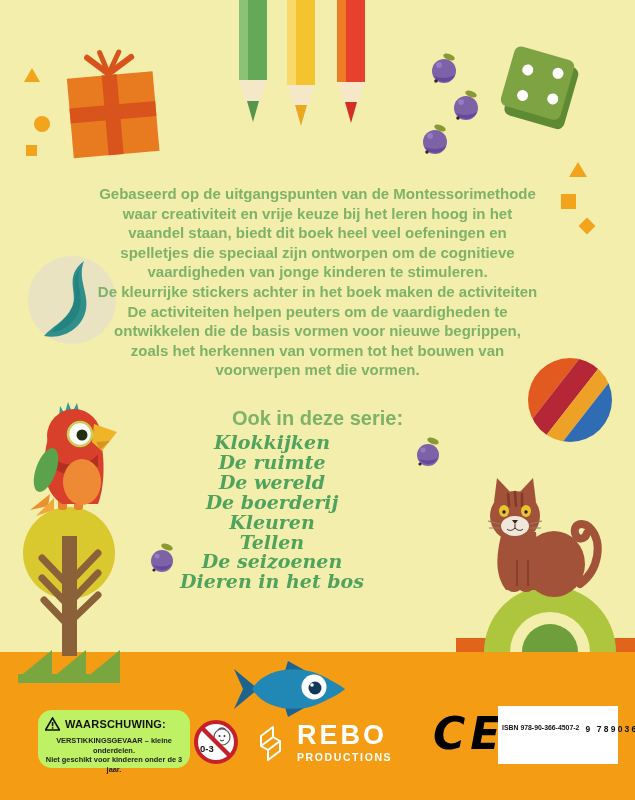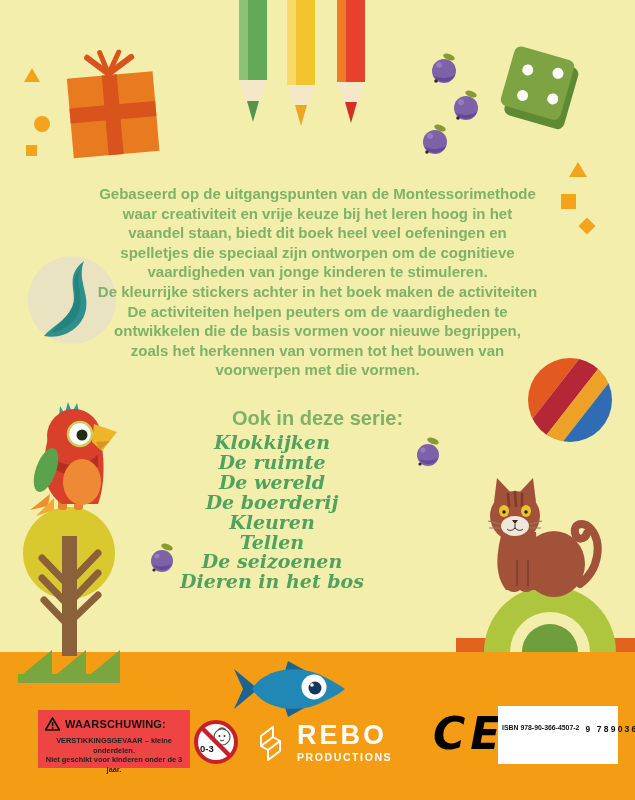--- a/index.html
+++ b/index.html
@@ -20,22 +20,22 @@
   .body-text .line { white-space:nowrap; }
 
   .series-heading { left:0; top:407px; width:635px; text-align:center;
     color:#7eb269; font-size:20px; font-weight:bold; }
   .series-list { left:0; top:433px; width:544px; text-align:center;
     color:#4fa35e; font-family:"DejaVu Serif", serif; font-style:italic; font-weight:bold;
     font-size:19px; line-height:19.9px; }
   .series-list .line { white-space:nowrap; }
 
   
-  .warning-box { left:38px; top:710px; width:152px; height:58px; background:#ef4444;
-    border-radius:0; box-sizing:border-box; padding:7px 7px 0 7px; color:#111; }
+  .warning-box { left:38px; top:710px; width:152px; height:58px; background:#bef264;
+    border-radius:14px; box-sizing:border-box; padding:7px 7px 0 7px; color:#111; }
   .warning-title-row { display:flex; align-items:center; gap:5px; }
   .warning-title { font-size:11px; font-weight:bold; letter-spacing:.2px; }
   .warning-lines { margin-top:5px; font-size:7.4px; line-height:9.6px; font-weight:bold; color:#222;text-align:center; }
 
   
   .rebo { left:258px; top:722px; display:flex; align-items:flex-start; gap:7px; color:#fff; }
   .rebo-name { font-size:27px; font-weight:bold; letter-spacing:3px; line-height:26px; }
   .rebo-sub { font-size:10.5px; font-weight:bold; letter-spacing:1.6px; margin-top:3px; }
 
   

